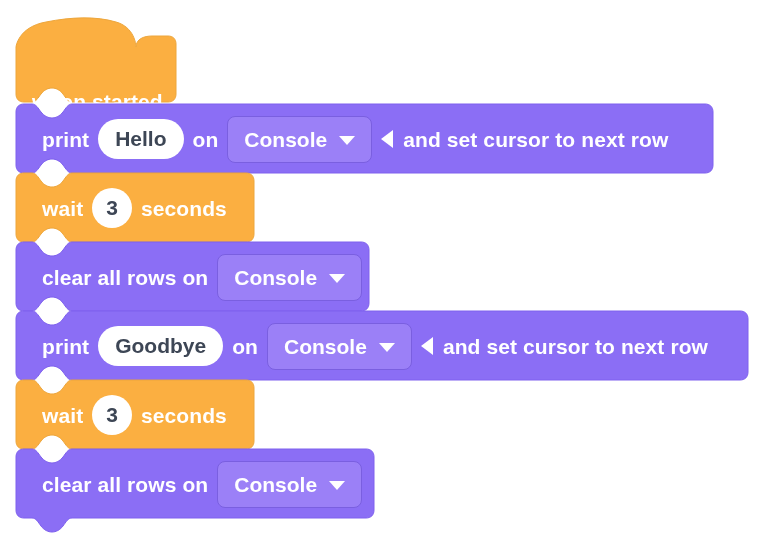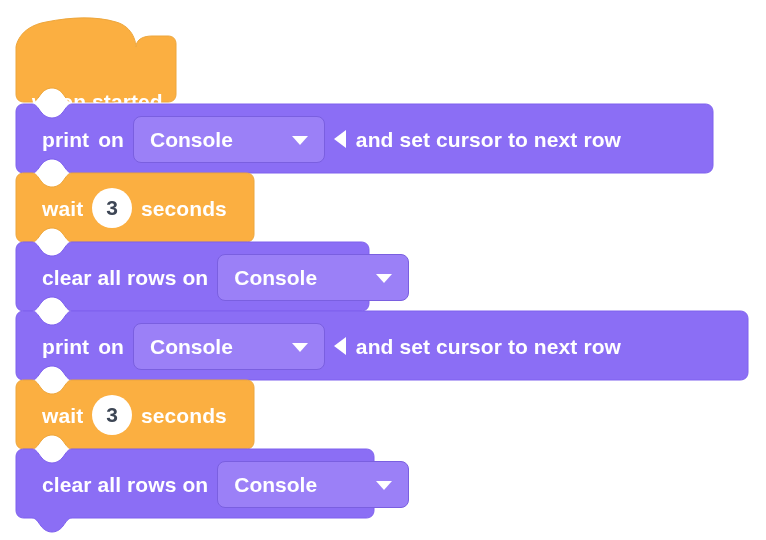--- a/index.html
+++ b/index.html
@@ -83,21 +83,20 @@
   
   .field-drop {
     display: inline-flex;
     align-items: center;
     height: 47px;
     border-radius: 8px;
     padding: 0 16px;
     margin-right: 9px;
     box-sizing: border-box;
     cursor: pointer;
-    gap: 47px;
   }
   .field-drop .dd-label {
     color: #ffffff;
     font-size: 21px;
     font-weight: bold;
     line-height: 1;
   }
   .caret {
     width: 0;
     height: 0;
@@ -166,20 +165,21 @@
                L16,0 C20,0 22,4 25,8 C28,12 32,14 36,14
                C40,14 44,12 47,8 C50,4 52,0 56,0
                L689,0 C694,0 697,3 697,8
                L697,61 C697,66 694,69 689,69
                L56,69 C52,69 50,65 47,61 C44,57 40,55 36,55
                C32,55 28,57 25,61 C22,65 20,69 16,69
                L8,69 C3,69 0,66 0,61 Z" fill="#8b6ef5" stroke="#7e60ee" stroke-width="1"></path>
     </svg>
     <div class="row" style="top:11px;">
       <span class="lbl">print</span>
+      <span class="field-text">Hello</span>
       <span class="lbl">on</span>
       <span class="field-drop" style="background:#9b80f7; border:1px solid #7a5fe0;">
         <span class="dd-label">Console</span>
         <span class="caret"></span>
       </span>
       <span class="tri-left gap-left"></span>
       <span class="lbl tight">and set cursor to next row</span>
     </div>
   </div>
 
@@ -227,20 +227,21 @@
                L16,0 C20,0 22,4 25,8 C28,12 32,14 36,14
                C40,14 44,12 47,8 C50,4 52,0 56,0
                L724,0 C729,0 732,3 732,8
                L732,61 C732,66 729,69 724,69
                L56,69 C52,69 50,65 47,61 C44,57 40,55 36,55
                C32,55 28,57 25,61 C22,65 20,69 16,69
                L8,69 C3,69 0,66 0,61 Z" fill="#8b6ef5" stroke="#7e60ee" stroke-width="1"></path>
     </svg>
     <div class="row" style="top:11px;">
       <span class="lbl">print</span>
+      <span class="field-text">Goodbye</span>
       <span class="lbl">on</span>
       <span class="field-drop" style="background:#9b80f7; border:1px solid #7a5fe0;">
         <span class="dd-label">Console</span>
         <span class="caret"></span>
       </span>
       <span class="tri-left gap-left"></span>
       <span class="lbl tight">and set cursor to next row</span>
     </div>
   </div>
 

